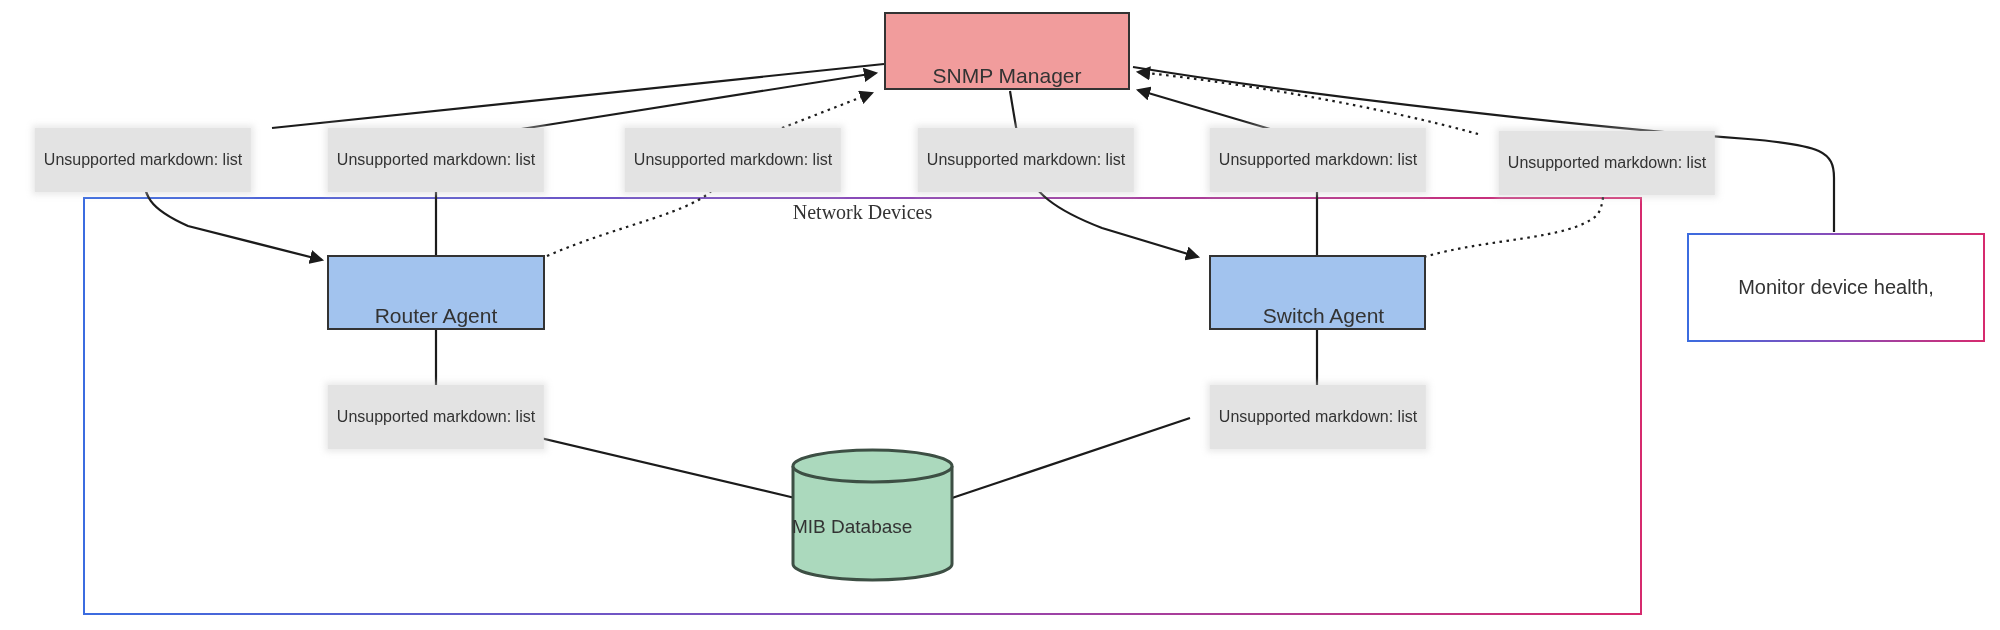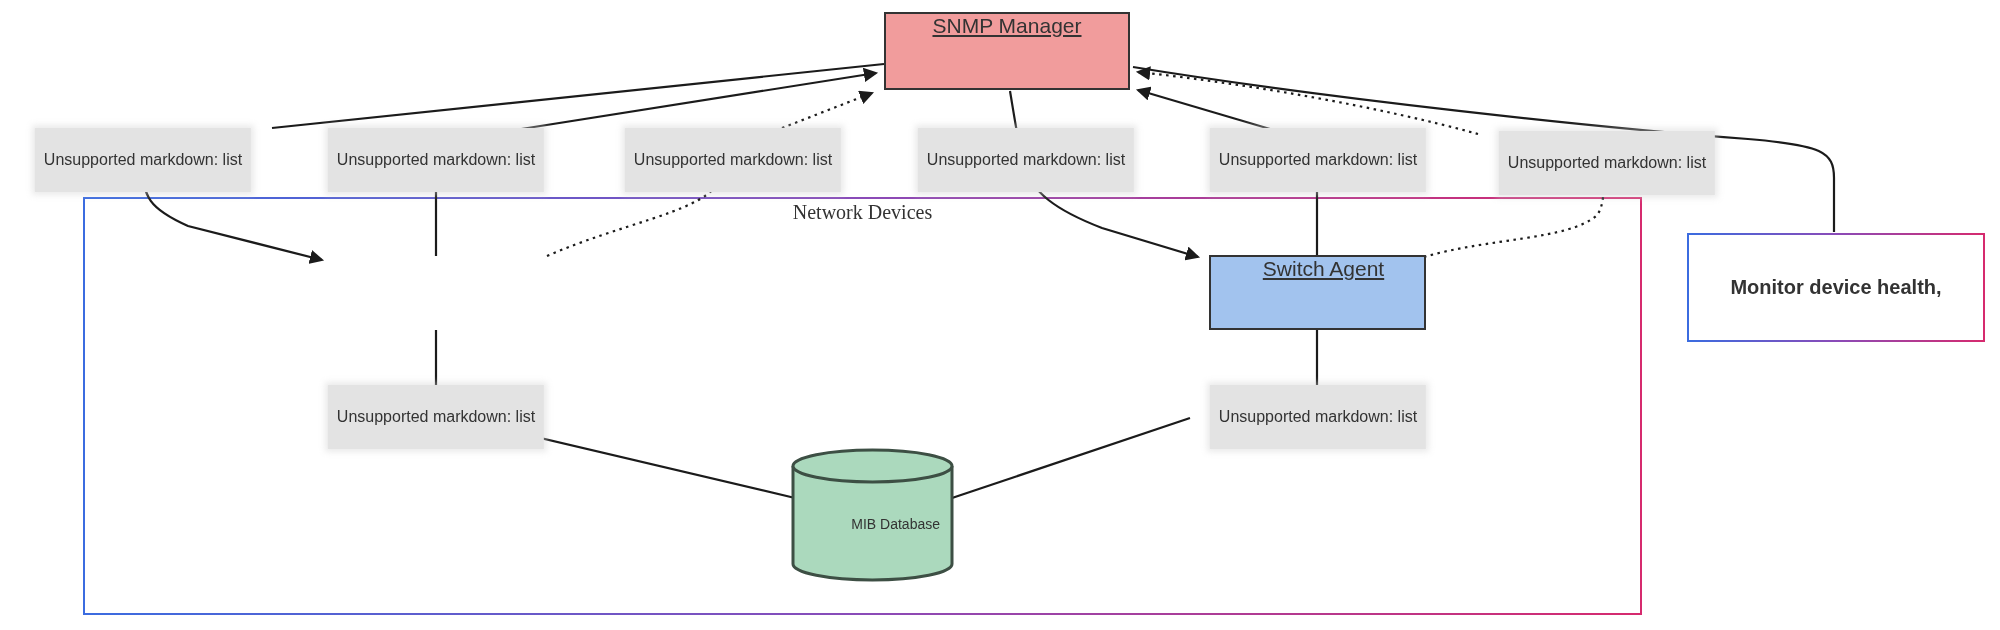--- a/index.html
+++ b/index.html
@@ -14,36 +14,36 @@
     position:absolute;left:83px;top:197px;width:1559px;height:418px;
     border:2px solid;border-image:linear-gradient(to right,#3b6ce0,#8a4bb8,#d62a6e) 1;
     background:transparent;
   }
   .subgraph-label{
     position:absolute;left:83px;top:201px;width:1559px;text-align:center;
     font-size:20px;color:#333333;font-family:Liberation Serif, serif;
   }
   
   .node{
-    position:absolute;display:flex;align-items:flex-start;justify-content:center;
-    border:2.5px solid #333333;font-size:21px;color:#333333;text-align:center;text-decoration:underline;
+    position:absolute;display:flex;align-items:flex-end;justify-content:center;
+    border:2.5px solid #333333;font-size:21px;color:#333333;text-align:center;
   }
   .node-snmp{left:884px;top:12px;width:246px;height:78px;background:#f19c9c;}
   .node-router{left:327px;top:255px;width:218px;height:75px;background:#a2c3ee;}
   .node-switch{left:1209px;top:255px;width:217px;height:75px;background:#a2c3ee;padding-left:12px;}
   .cyl-label{
-    position:absolute;left:792px;top:516px;width:148px;text-align:right;
-    font-size:14px;color:#333333;
+    position:absolute;left:792px;top:516px;width:148px;text-align:left;
+    font-size:19px;color:#333333;
   }
   .note-box{
     position:absolute;left:1687px;top:233px;width:298px;height:109px;
     background:#ffffff;border:2px solid;
     border-image:linear-gradient(to right,#3b6ce0,#8a4bb8,#d62a6e) 1;
     display:flex;flex-direction:column;align-items:center;justify-content:center;
-    font-size:20px;line-height:31px;color:#333333;text-align:center;font-weight:bold;
+    font-size:20px;line-height:31px;color:#333333;text-align:center;
   }
   
   .edge-label{
     position:absolute;transform:translateX(-50%);
     background:#e3e3e3;color:#333333;font-size:16px;line-height:24px;
     padding:20px 9px;white-space:nowrap;
     box-shadow:0 0 6px 3px rgba(210,210,210,0.45);
   }
 </style>
 </head>
@@ -103,20 +103,23 @@
   <div class="edge-label" style="left:1026px;top:128px;">Unsupported markdown: list</div>
   <div class="edge-label" style="left:1318px;top:128px;">Unsupported markdown: list</div>
   <div class="edge-label" style="left:1607px;top:131px;">Unsupported markdown: list</div>
 
   <div class="edge-label" style="left:436px;top:385px;">Unsupported markdown: list</div>
   <div class="edge-label" style="left:1318px;top:385px;">Unsupported markdown: list</div>
 
   <div class="node node-snmp">
     <span>SNMP Manager</span>
   </div>
+  <div class="node node-router">
+    <span>Router Agent</span>
+  </div>
   <div class="node node-switch">
     <span>Switch Agent</span>
   </div>
   <div class="cyl-label">MIB Database</div>
 
   <div class="note-box">
     <span>Monitor device health,</span>
   </div>
 
 </div>

